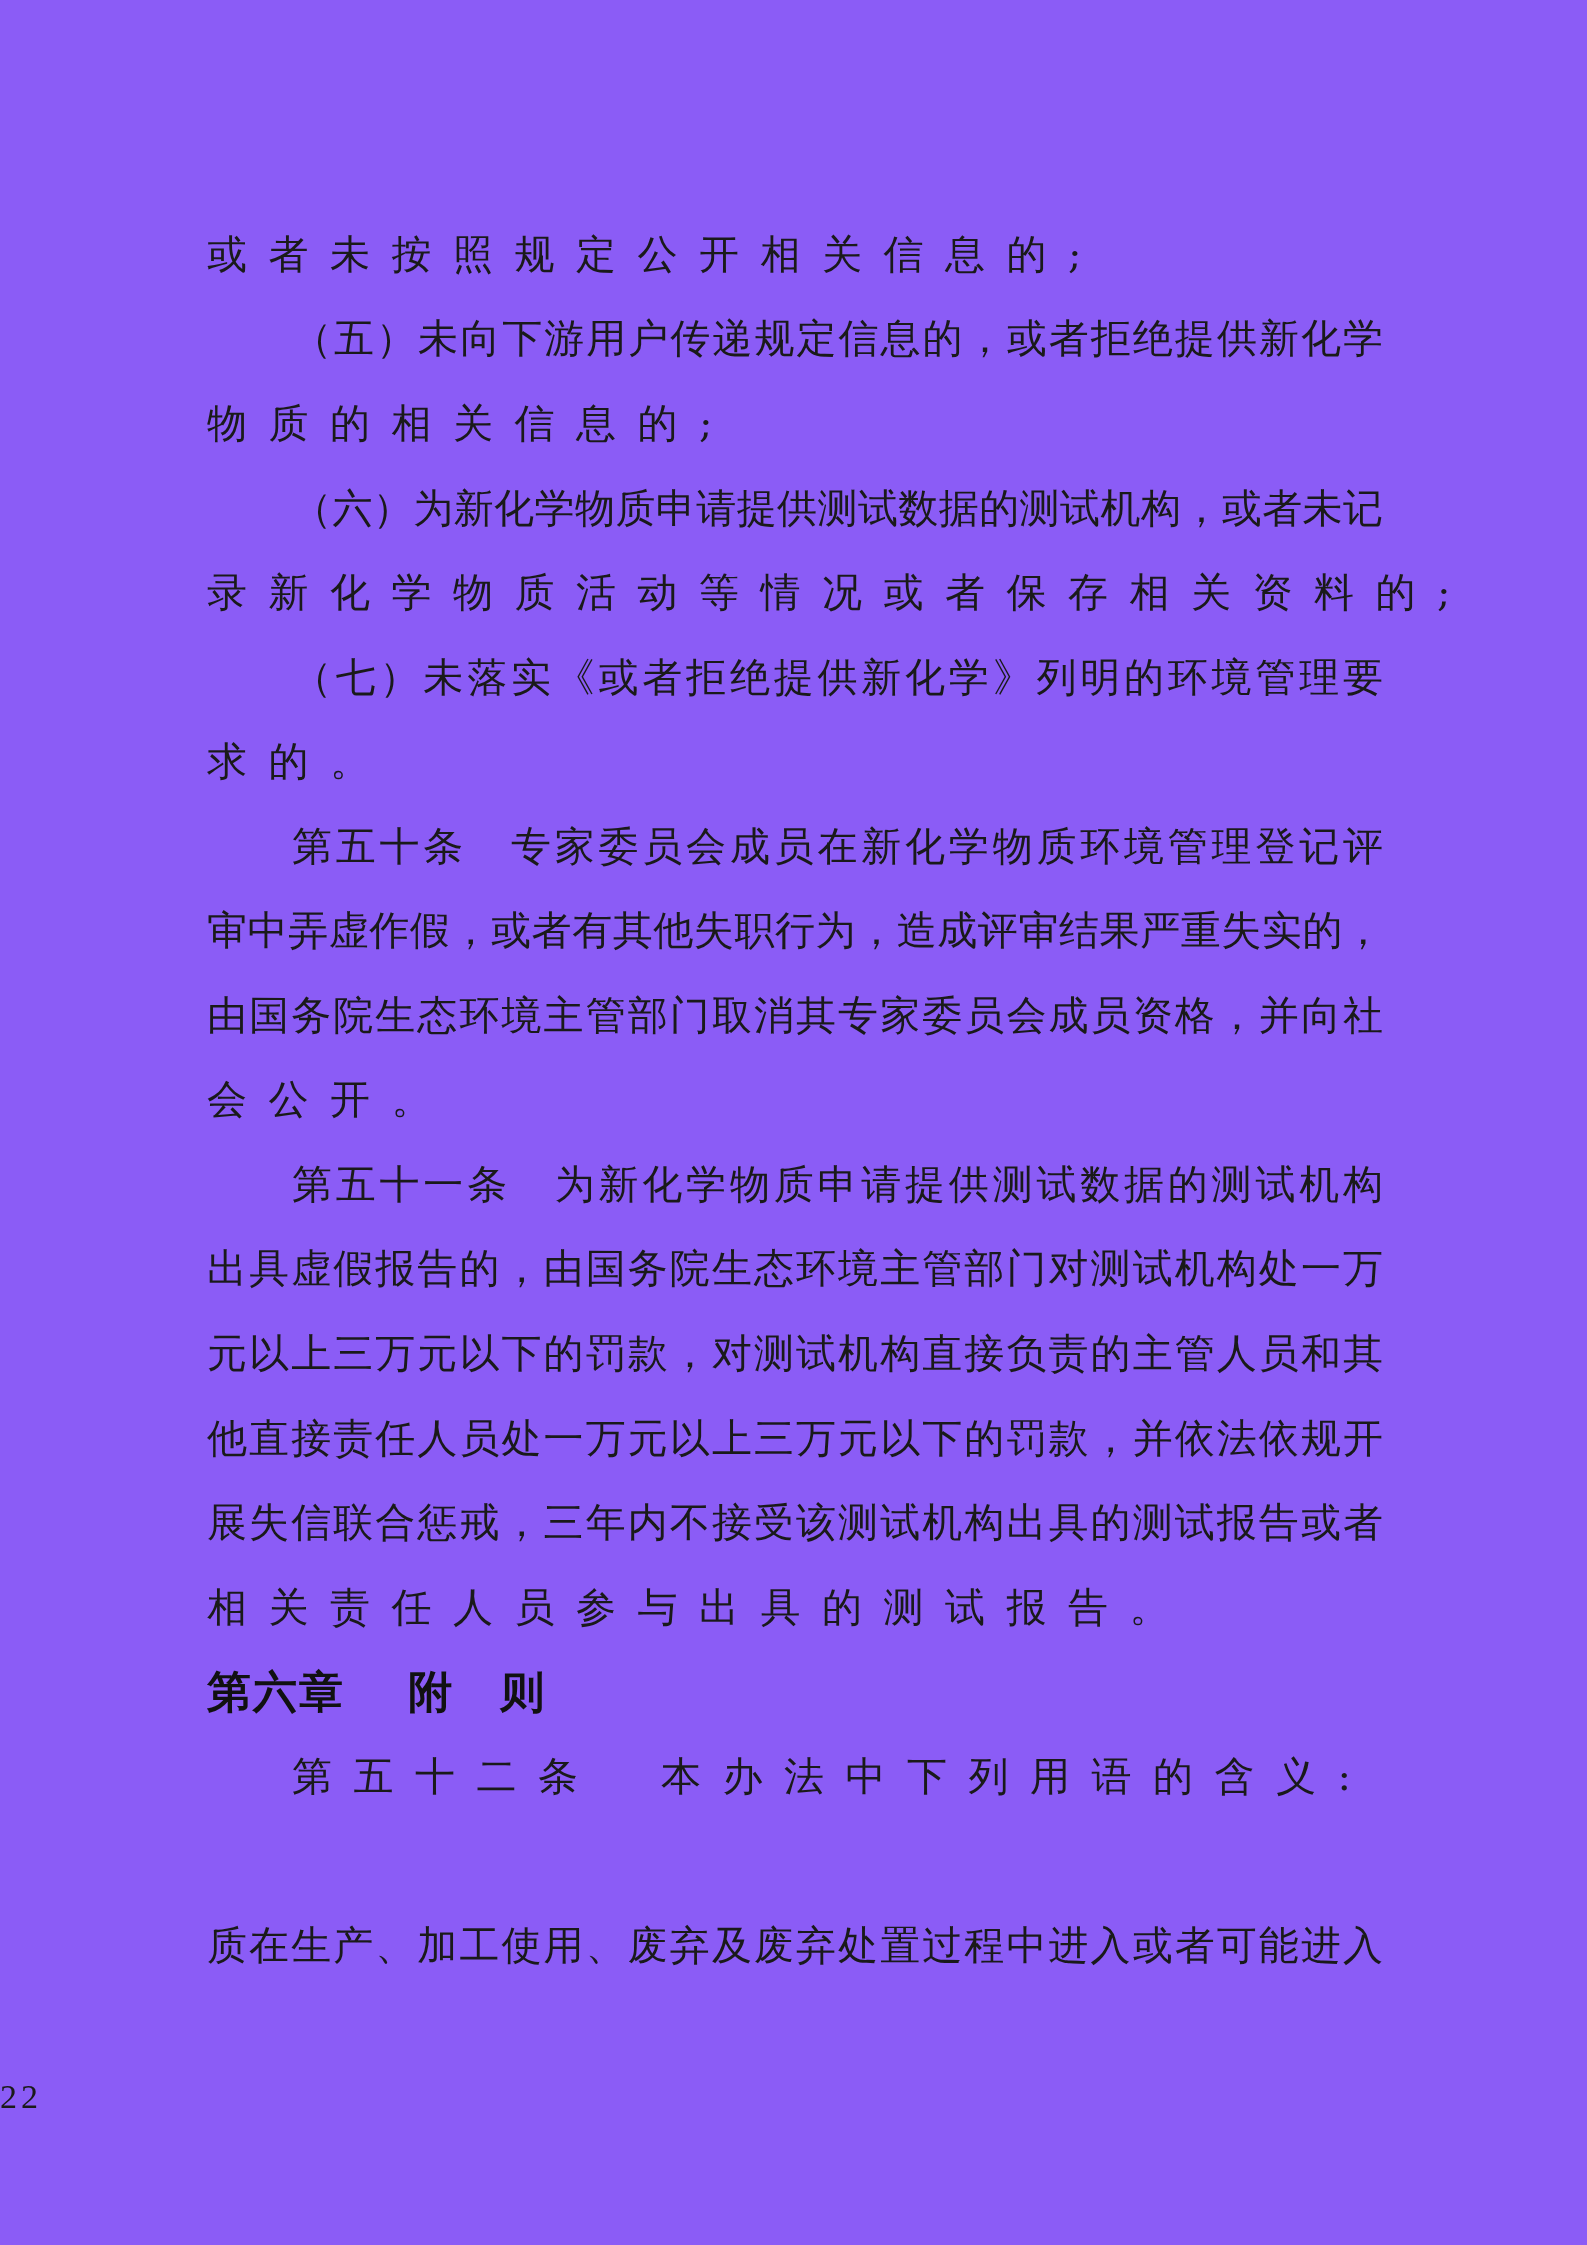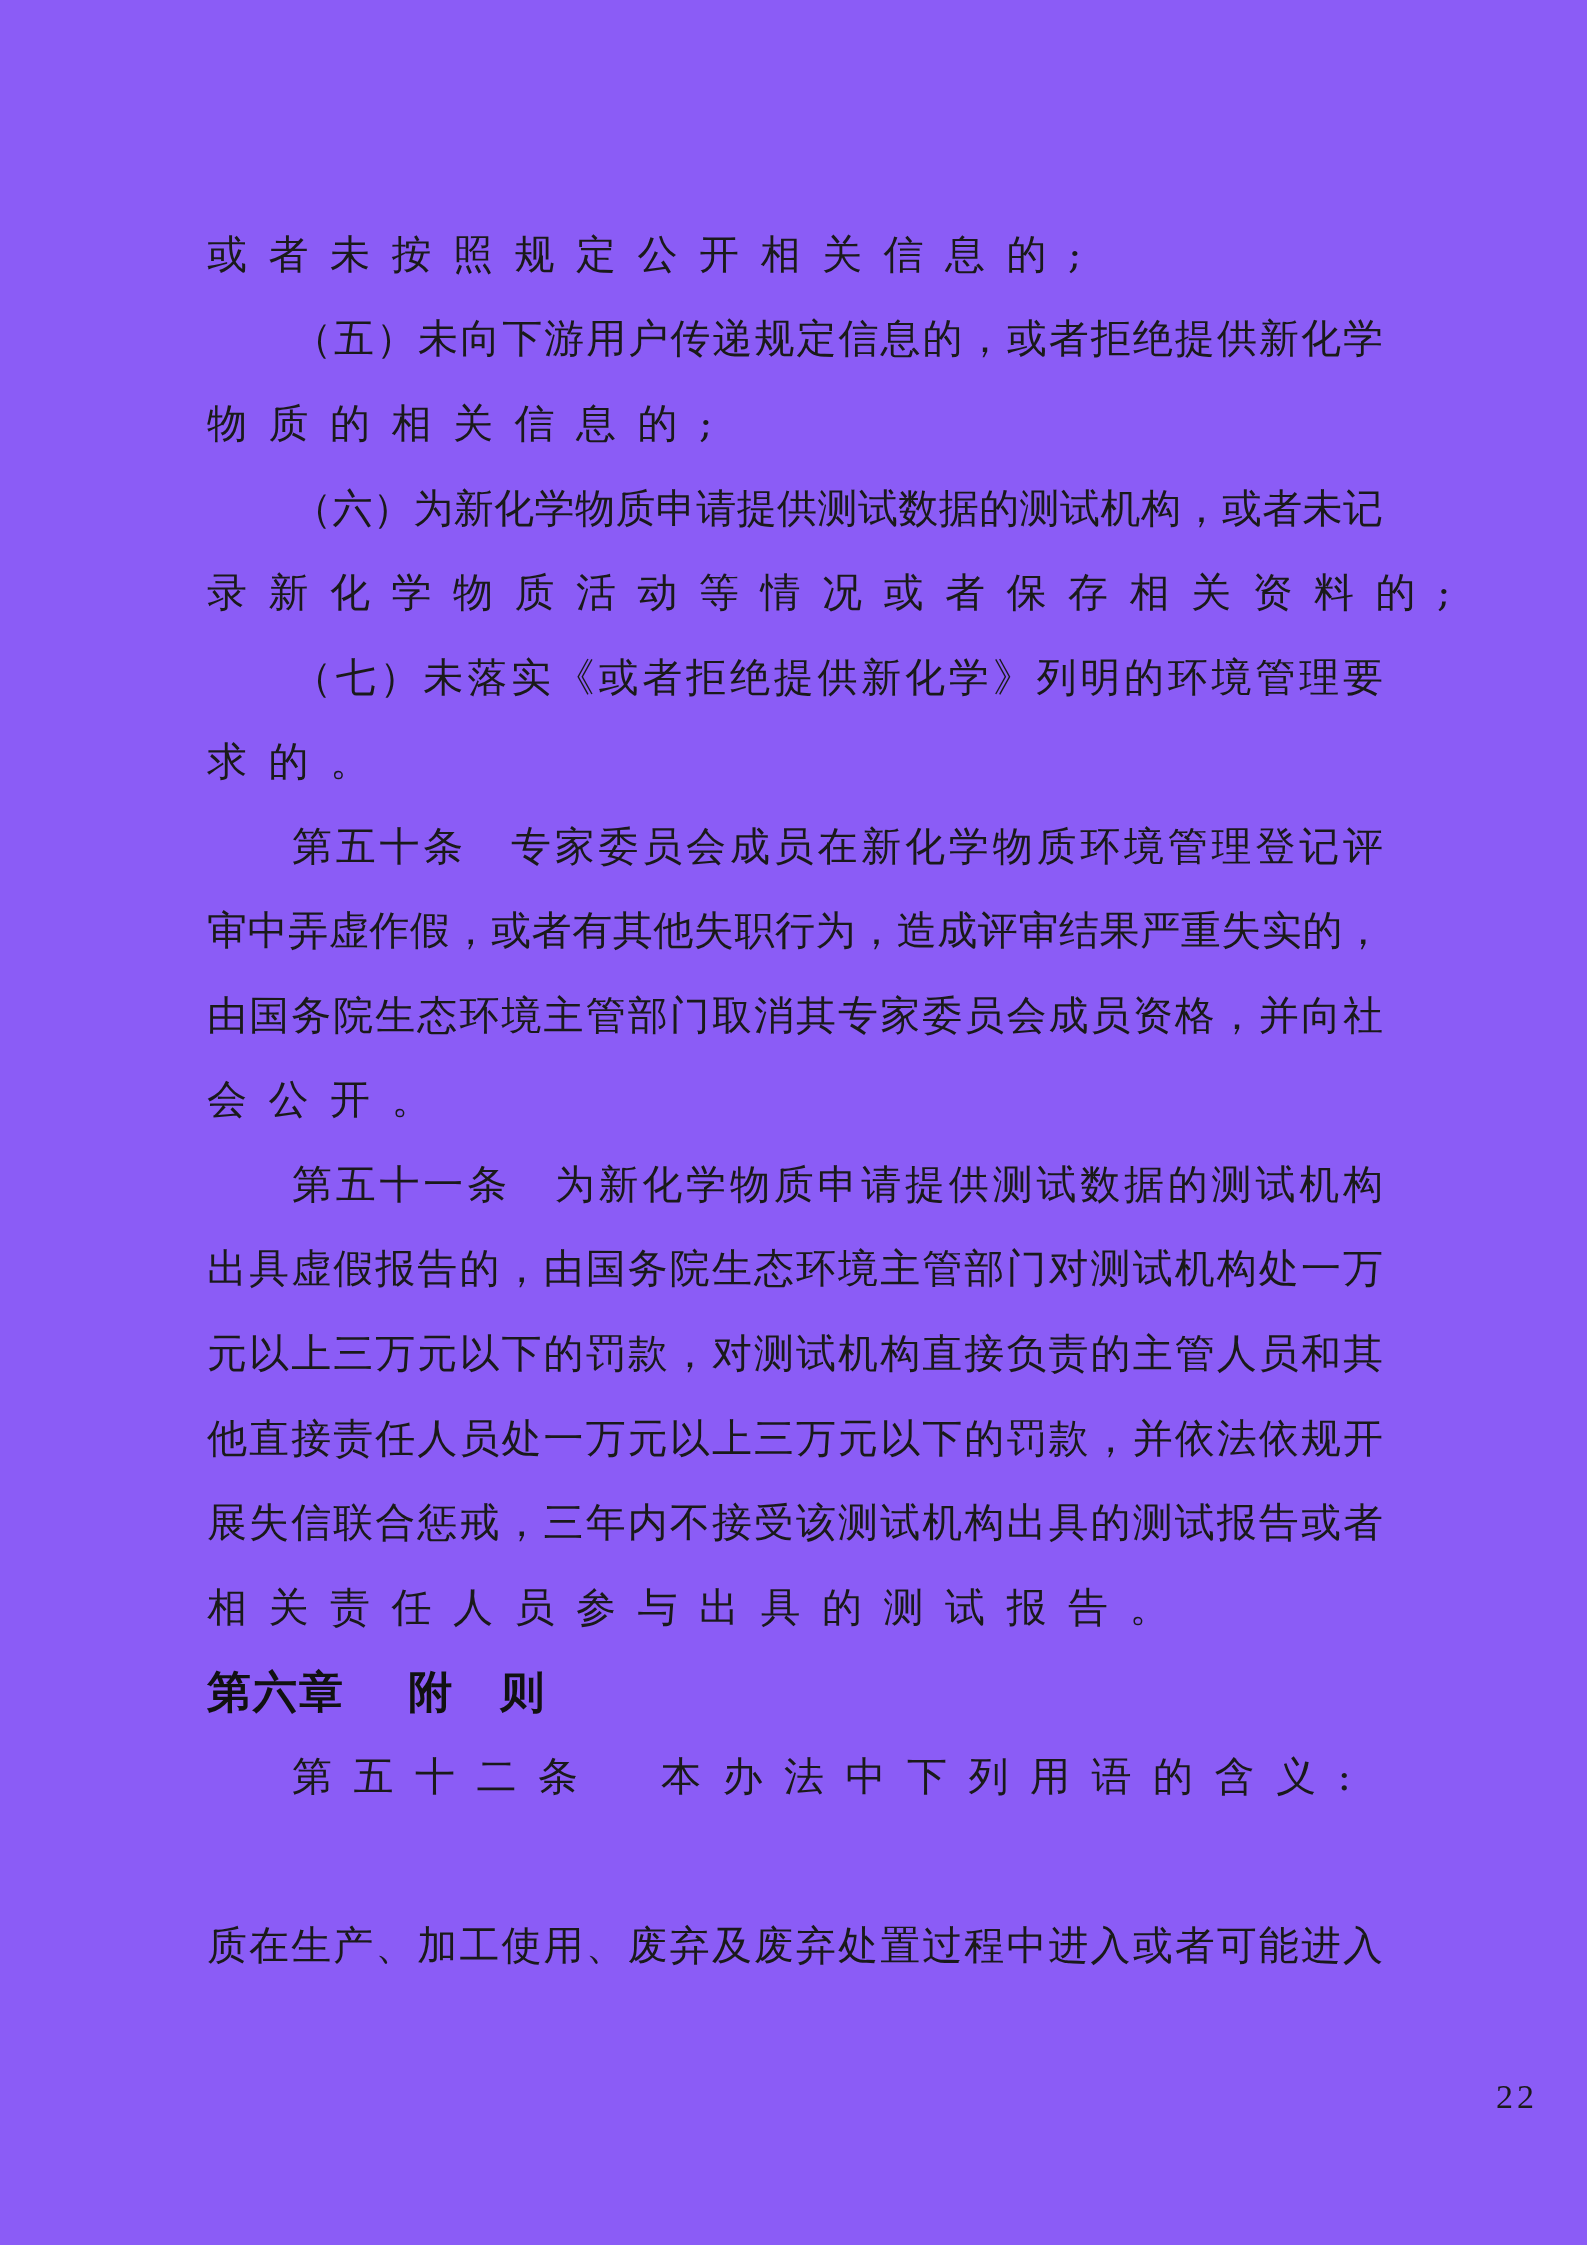--- a/index.html
+++ b/index.html
@@ -31,21 +31,21 @@
       font-weight: bold;
       color: #111111;
       white-space: pre;
       letter-spacing: 2px;
     }
     .page-number {
       position: absolute;
       left: 0;
       width: 1538px;
       top: 2078px;
-      text-align: right;
+      text-align: left;
       font-family: "Liberation Serif", "DejaVu Serif", serif;
       font-size: 34px;
       letter-spacing: 4px;
       color: #1a1a1a;
     }
   </style>
 </head>
 <body>
 
 <div class="page">

